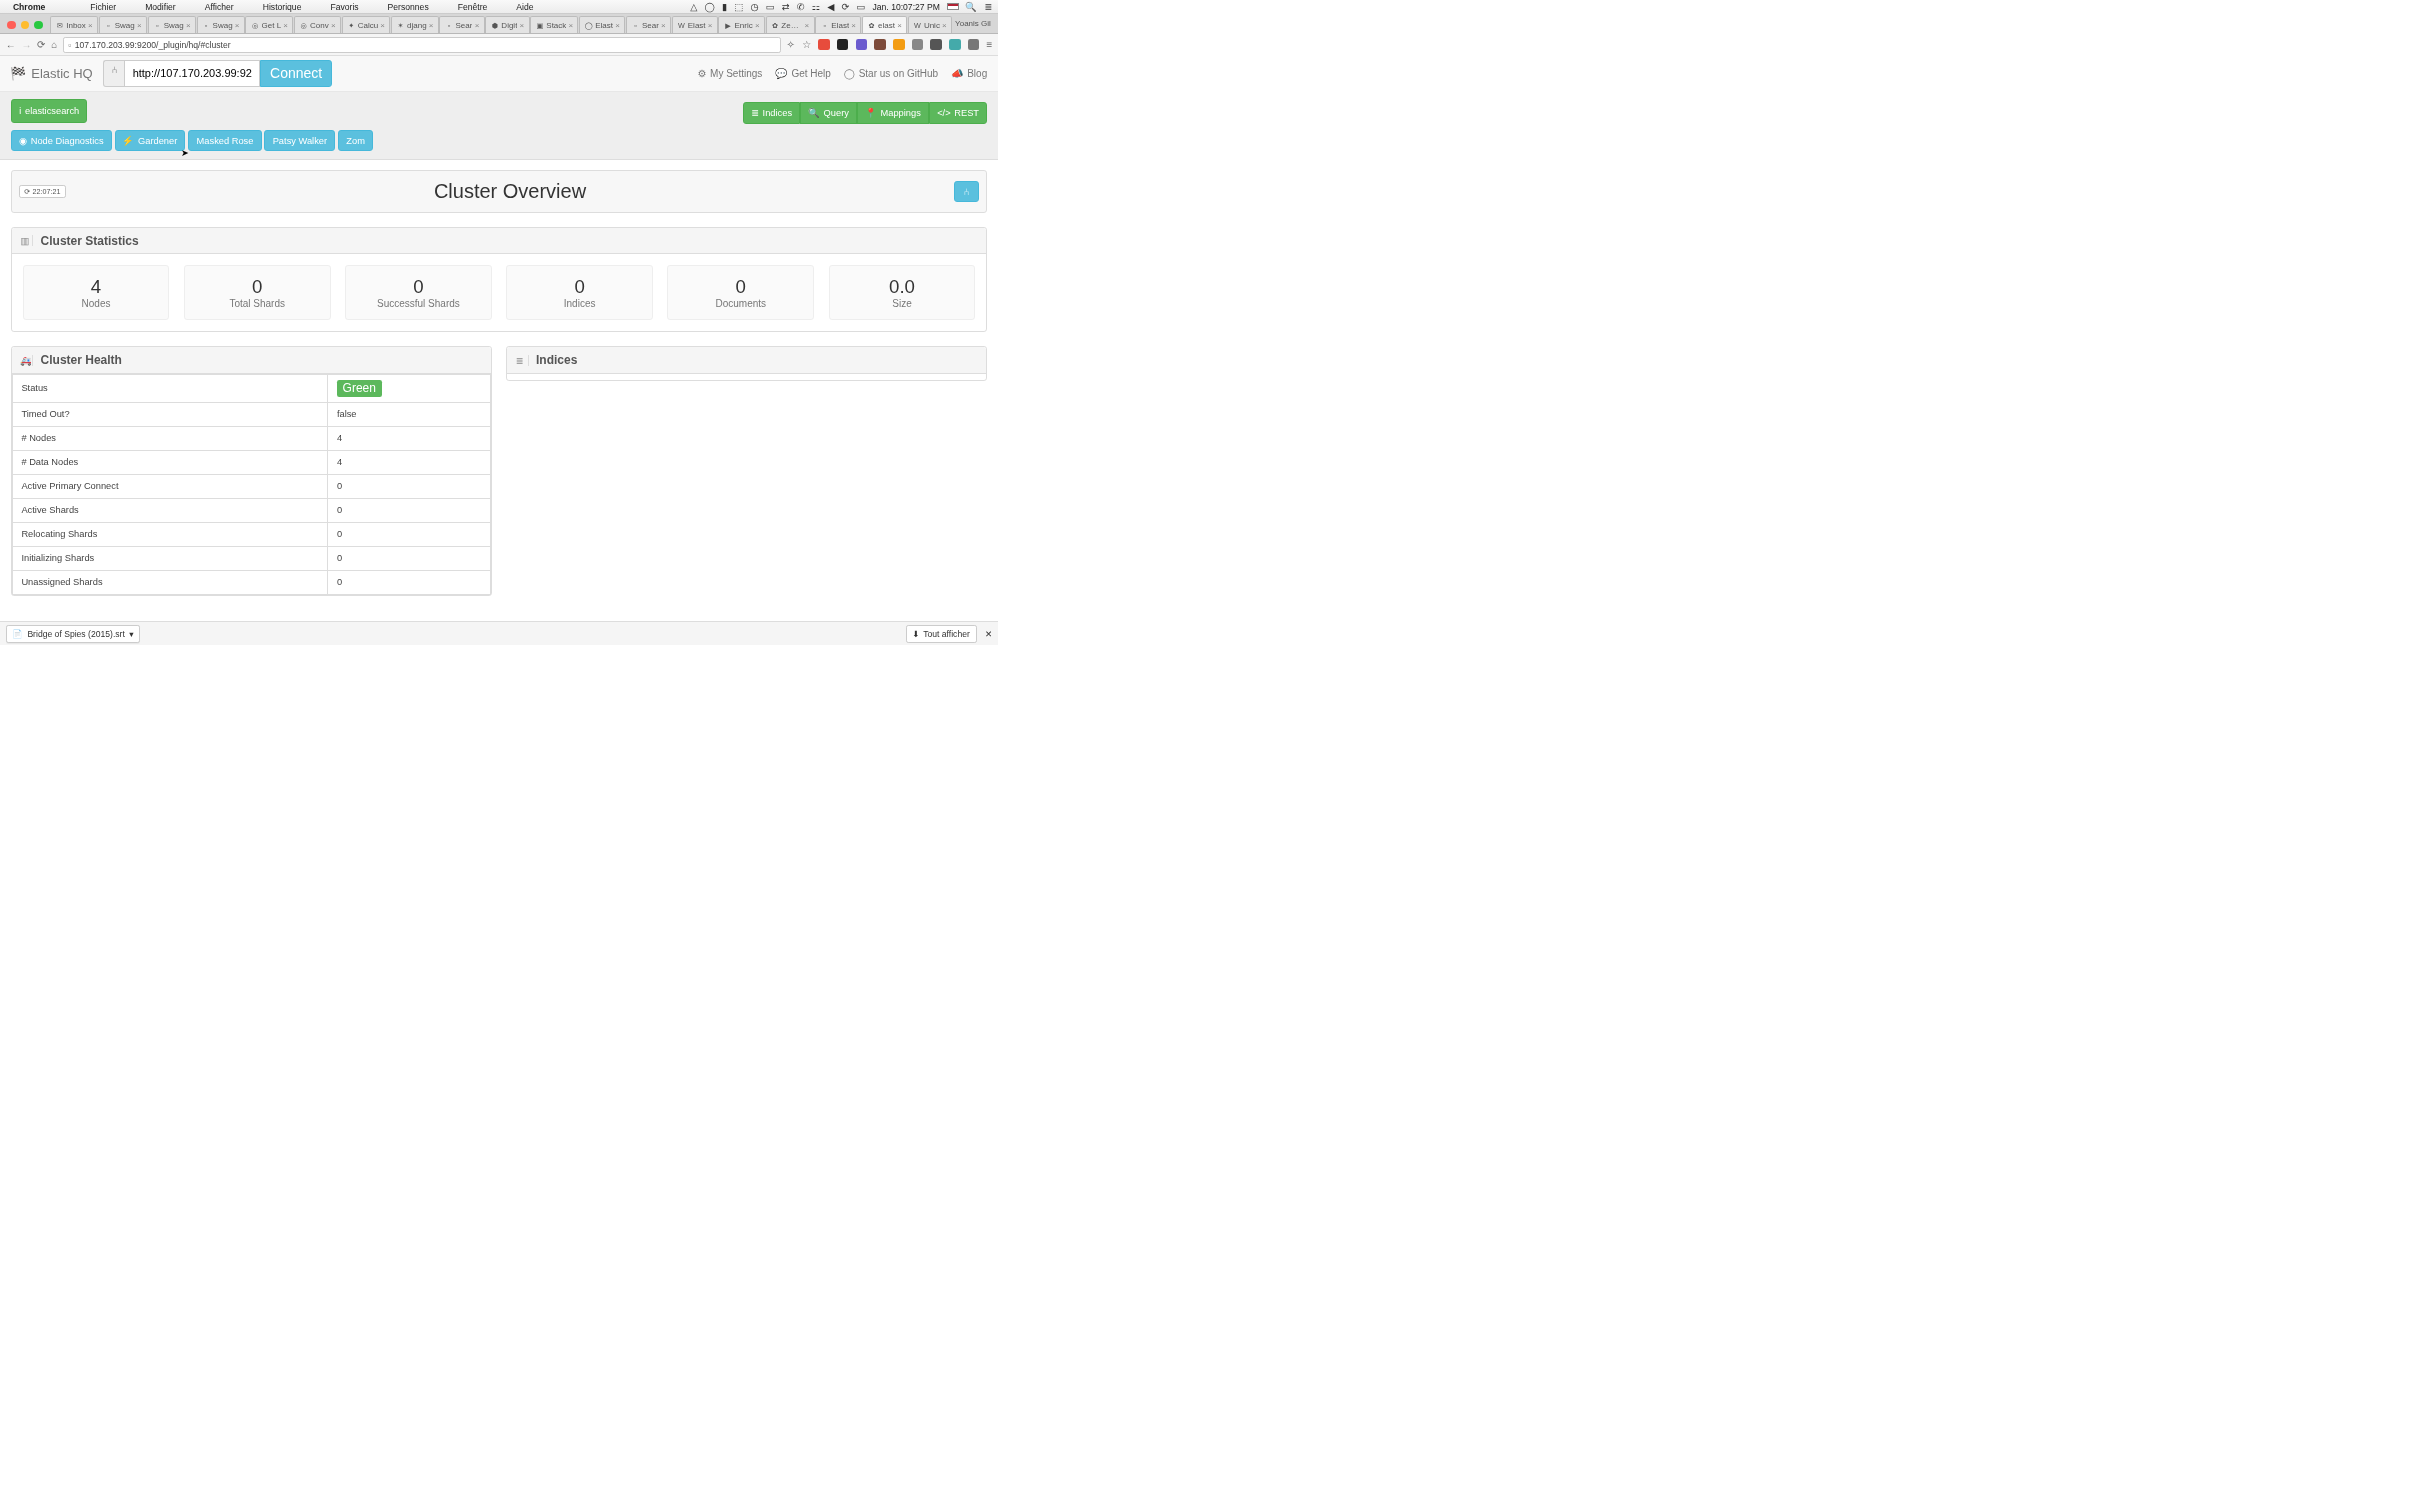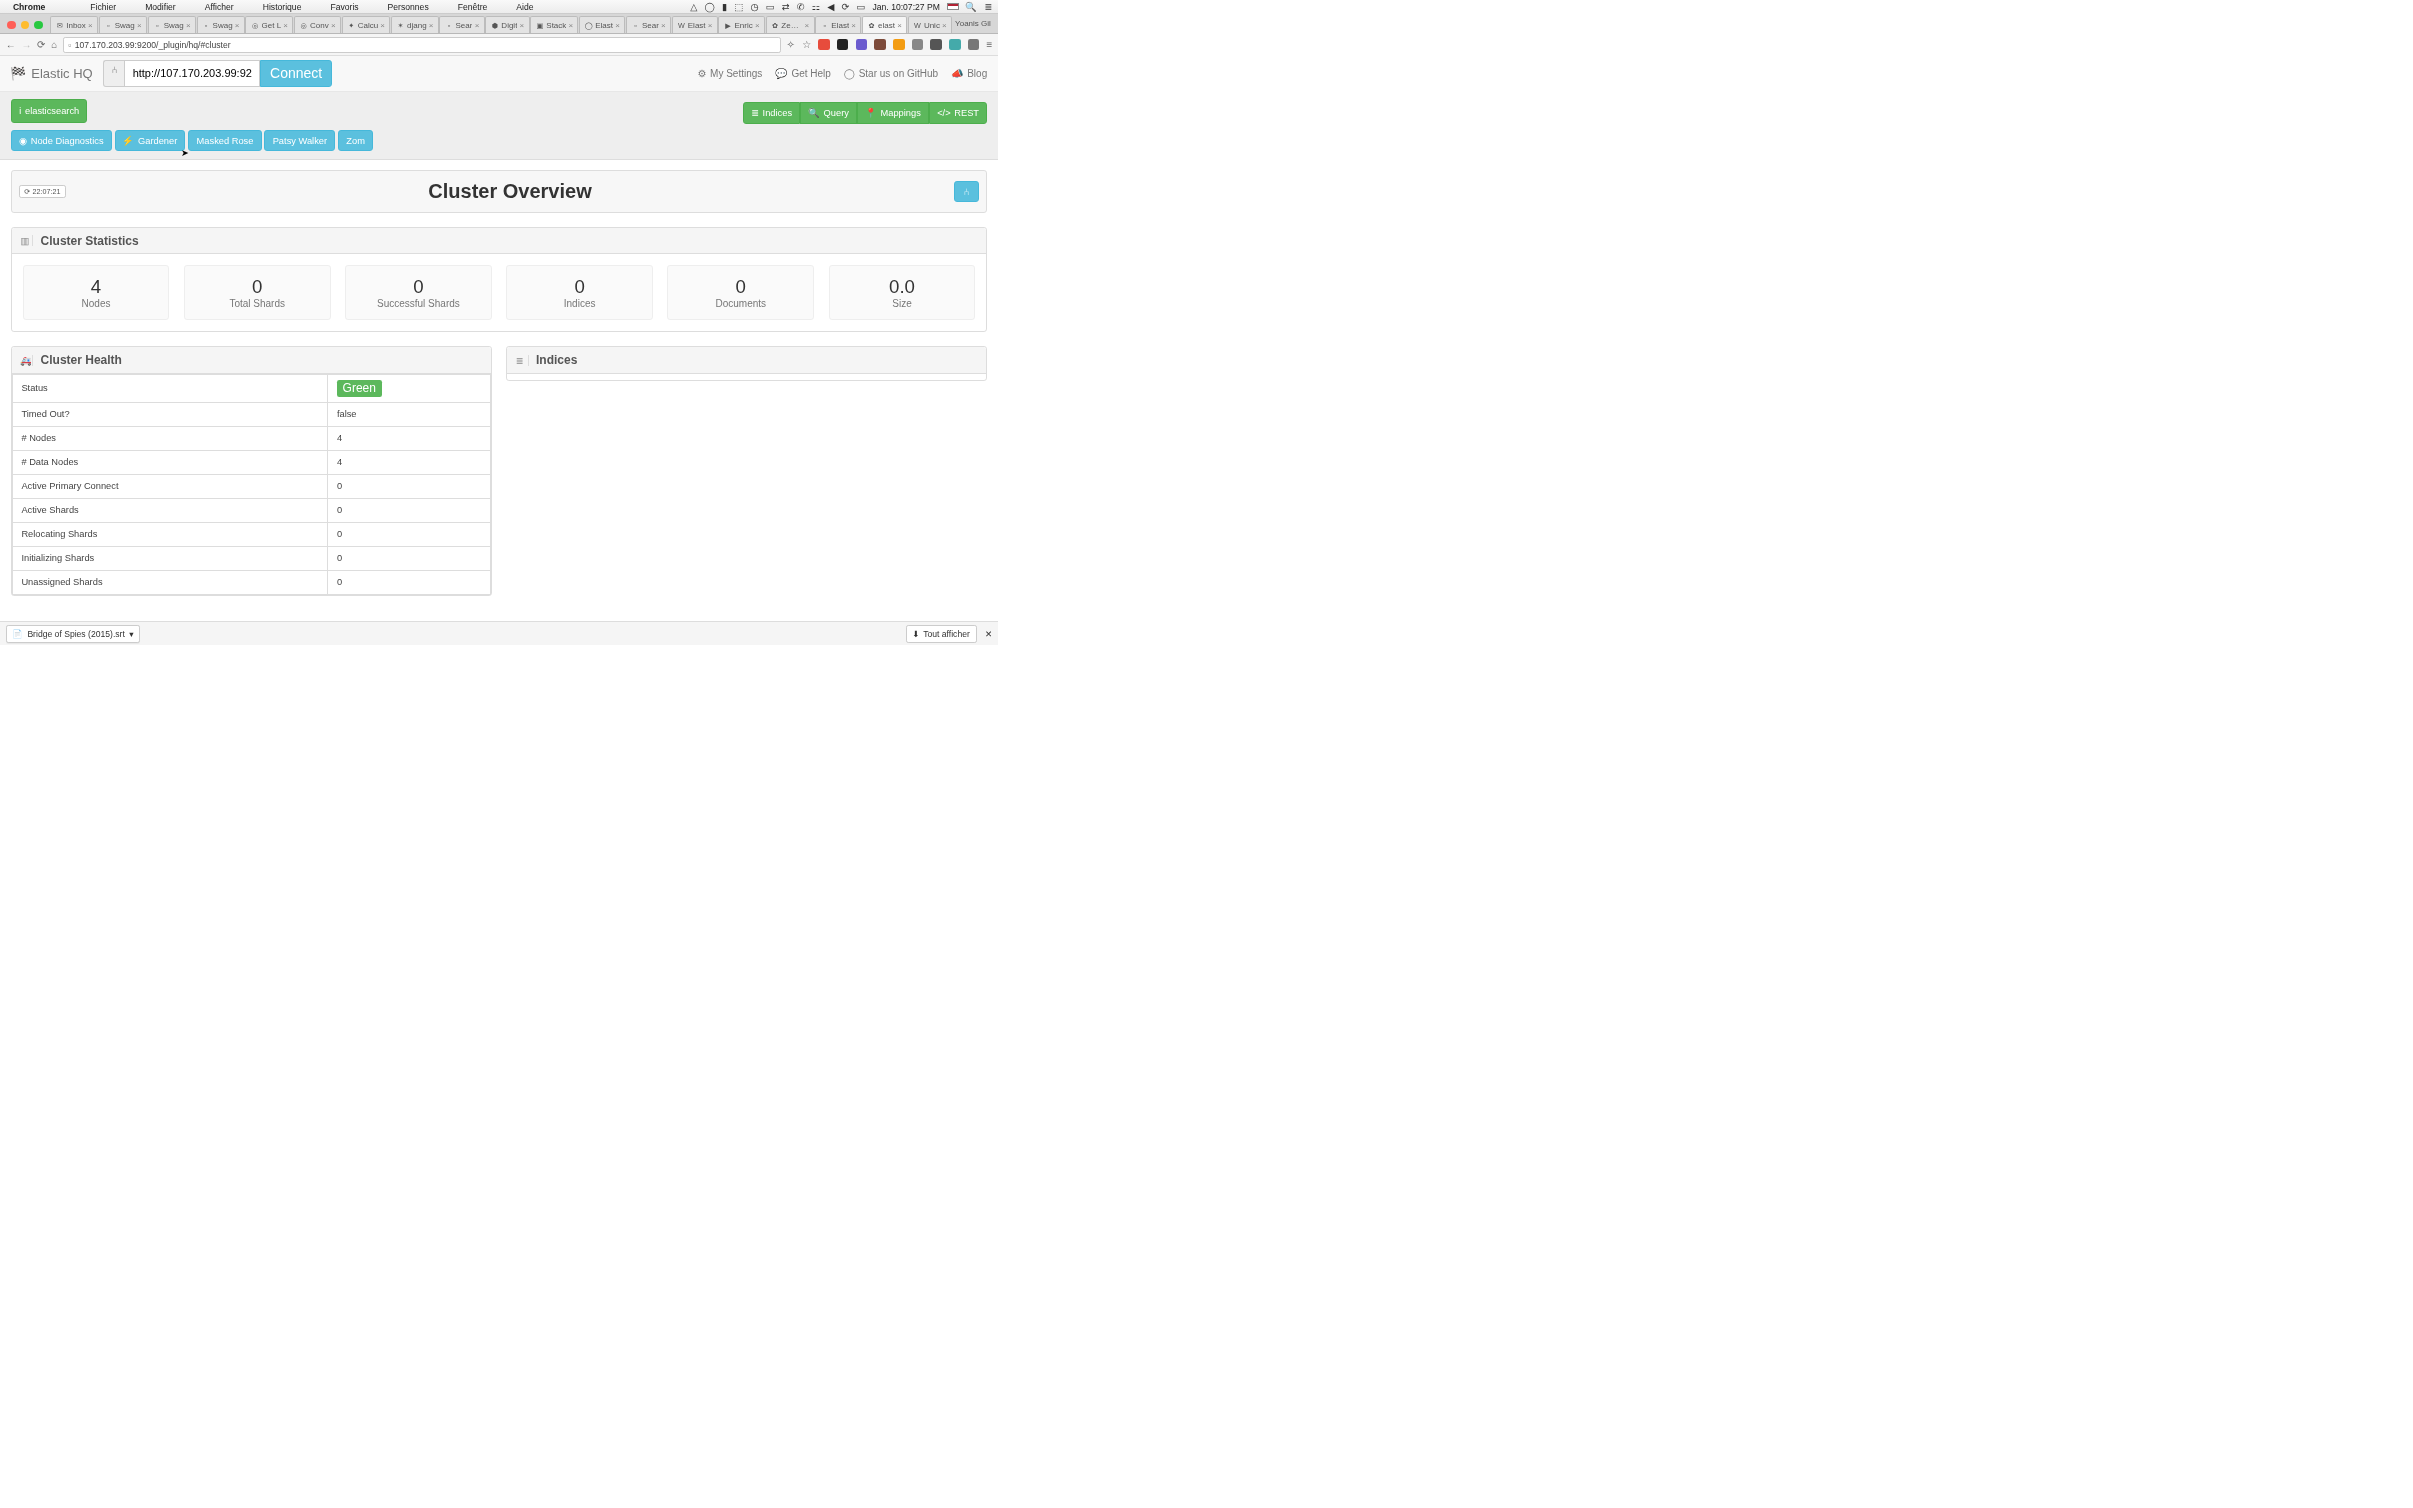--- a/index.html
+++ b/index.html
@@ -53,21 +53,21 @@
   .right-btns { float:right; margin-top:2.9px; }
   .btn-group { display:inline-flex; }
   .btn-group .btn { border-radius:0; }
   .btn-group .btn:first-child { border-radius:2.9px 0 0 2.9px; }
   .btn-group .btn:last-child { border-radius:0 2.9px 2.9px 0; }
 
   
   .content { padding: 10.8px; background:#fff; }
   .overview-bar { border:0.7px solid #ddd; border-radius:2.9px; padding: 8.6px 7.2px; display:flex; align-items:center; margin-bottom:14.4px; background:#f7f7f7; }
   .ts-badge { font-size:7.2px; color:#555; border:0.7px solid #ccc; border-radius:2.2px; padding:1.4px 4.3px; display:inline-flex; gap:2.2px; align-items:center; background:#fff; }
-  .ov-title { flex:1; text-align:center; font-size:20px; color:#333; font-weight:700; }
+  .ov-title { flex:1; text-align:center; font-size:20px; color:#333; font-weight:400; }
   .ov-icon-btn { background:#5bc0de; border:0.7px solid #46b8da; color:#fff; padding:4.3px 8.6px; border-radius:2.9px; }
 
   .panel { border:0.7px solid #ddd; border-radius:2.9px; margin-bottom:14.4px; }
   .panel-heading { background:#f5f5f5; border-bottom:0.7px solid #ddd; padding:5.7px 8.6px; display:flex; align-items:center; gap:7.2px; border-radius:2.9px 2.9px 0 0; }
   .panel-heading .ph-icon { color:#888; width:13px; text-align:center; border-right:0.7px solid #ddd; padding-right:7.2px; }
   .panel-heading .ph-title { font-weight:bold; color:#555; font-size:12px; }
   .panel-body { padding:10.8px; }
 
   .stats-row { display:flex; gap:14.4px; }
   .stat-box { flex:1; border:0.7px solid #eee; border-radius:2.9px; padding:10px; text-align:center; background:#fafafa; }

